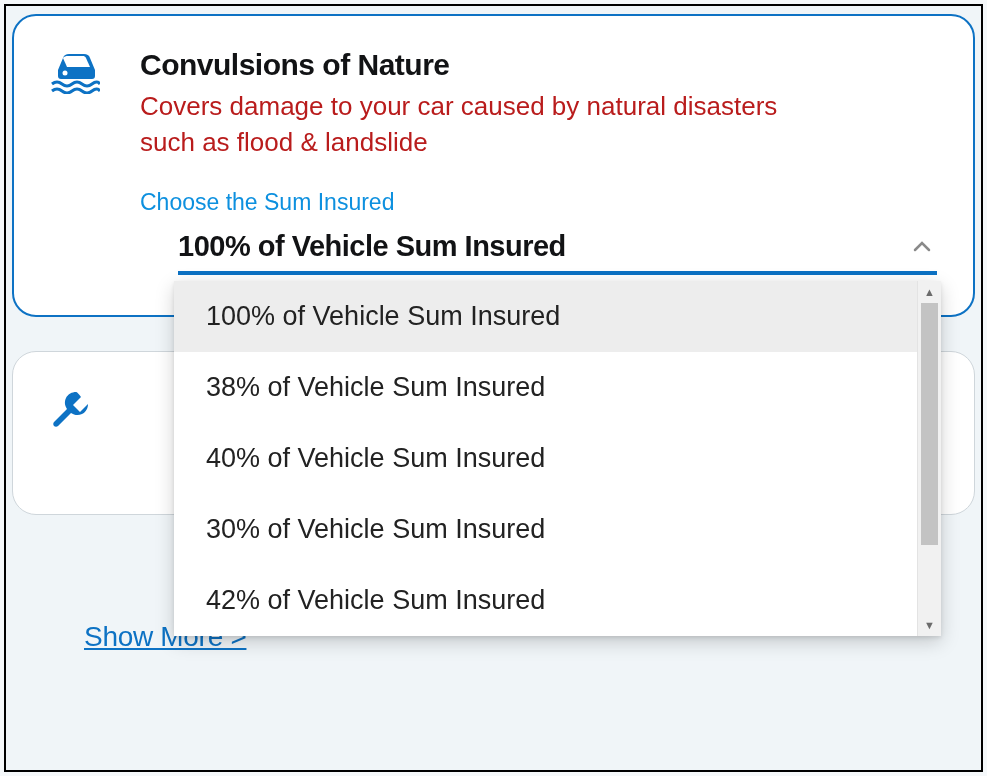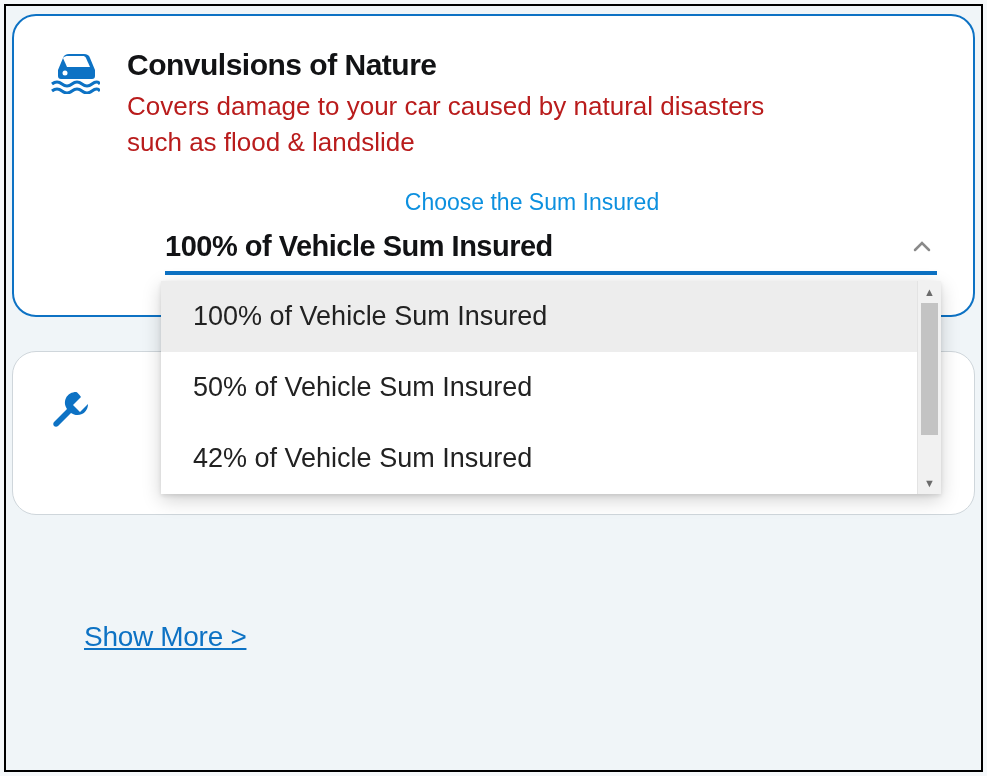--- a/index.html
+++ b/index.html
@@ -17,21 +17,21 @@
       background: #f0f5f8;
       padding: 8px 6px;
       position: relative;
     }
     .card {
       background: #fff;
       border: 2px solid #0d72c4;
       border-radius: 24px;
       padding: 32px 36px 40px 36px;
       display: flex;
-      gap: 27px;
+      gap: 40px;
       position: relative;
       z-index: 2;
     }
     .icon-slot {
       flex-shrink: 0;
       width: 50px;
       padding-top: 4px;
     }
     .card-content {
       flex: 1;
@@ -47,21 +47,20 @@
       font-size: 26px;
       color: #b91c1c;
       line-height: 1.4;
       margin-bottom: 28px;
       max-width: 640px;
     }
     .field-label {
       font-size: 23px;
       color: #0d90df;
       margin-bottom: 14px;
-      text-align: center;
     }
     .select-wrapper {
       position: relative;
       margin-left: 38px;
     }
     .select-display {
       display: flex;
       align-items: center;
       justify-content: space-between;
       padding-bottom: 8px;
@@ -189,21 +188,23 @@
           <span class="select-value">100% of Vehicle Sum Insured</span>
           <span class="chevron">
             <svg width="18" height="12" viewBox="0 0 18 12">
                 <path d="M2 9 L9 2 L16 9" stroke="#8a8a8a" stroke-width="2.5" fill="none" stroke-linecap="round"></path>
               </svg>
           </span>
         </div>
         <div class="dropdown">
           <div class="dropdown-list">
             <div class="dropdown-option selected">100% of Vehicle Sum Insured</div>
-            <div class="dropdown-option">50% of Vehicle Sum Insured</div>
+            <div class="dropdown-option">38% of Vehicle Sum Insured</div>
+            <div class="dropdown-option">40% of Vehicle Sum Insured</div>
+            <div class="dropdown-option">30% of Vehicle Sum Insured</div>
             <div class="dropdown-option">42% of Vehicle Sum Insured</div>
           </div>
           <div class="scrollbar">
             <div class="scroll-arrow">▲</div>
             <div class="scroll-track">
               <div class="scroll-thumb"></div>
             </div>
             <div class="scroll-arrow">▼</div>
           </div>
         </div>

